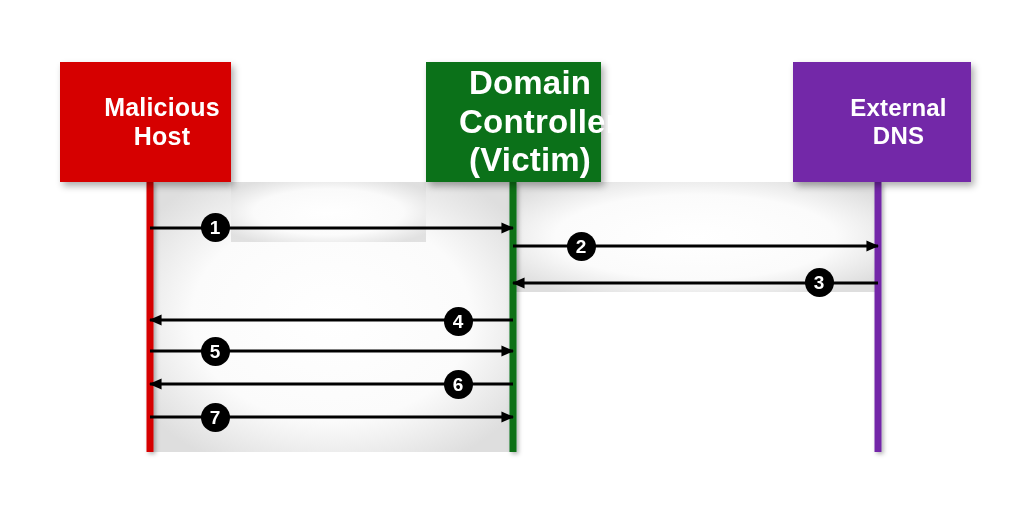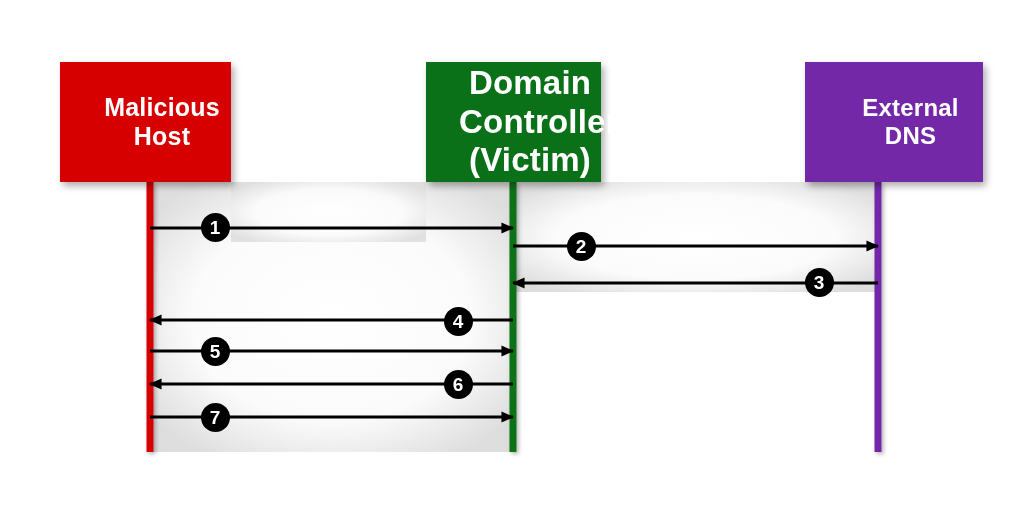--- a/index.html
+++ b/index.html
@@ -108,21 +108,21 @@
   <div id="actors-layer">
       <div class="actor-box" style="left: 60px; top: 62px; width: 171px; height: 120px; background: rgb(214, 0, 0); color: rgb(255, 255, 255); font-size: 25px;">
         <span class="actor-label">Malicious
 Host</span>
       </div>
       <div class="actor-box" style="left: 426px; top: 62px; width: 175px; height: 120px; background: rgb(11, 113, 25); color: rgb(255, 255, 255); font-size: 33px;">
         <span class="actor-label">Domain
 Controller
 (Victim)</span>
       </div>
-      <div class="actor-box" style="left: 793px; top: 62px; width: 178px; height: 120px; background: rgb(115, 40, 168); color: rgb(255, 255, 255); font-size: 24px; margin-left: 12px;">
+      <div class="actor-box" style="left: 793px; top: 62px; width: 178px; height: 120px; background: rgb(115, 40, 168); color: rgb(255, 255, 255); font-size: 24px;">
         <span class="actor-label">External
 DNS</span>
       </div>
     </div>
 
   <div id="badges-layer">
       <div class="badge" style="left: 200.5px; top: 212.5px; width: 29px; height: 29px; background: rgb(0, 0, 0); color: rgb(255, 255, 255);">1</div>
       <div class="badge" style="left: 566.5px; top: 231.5px; width: 29px; height: 29px; background: rgb(0, 0, 0); color: rgb(255, 255, 255);">2</div>
       <div class="badge" style="left: 804.5px; top: 267.5px; width: 29px; height: 29px; background: rgb(0, 0, 0); color: rgb(255, 255, 255);">3</div>
       <div class="badge" style="left: 443.5px; top: 306.5px; width: 29px; height: 29px; background: rgb(0, 0, 0); color: rgb(255, 255, 255);">4</div>

